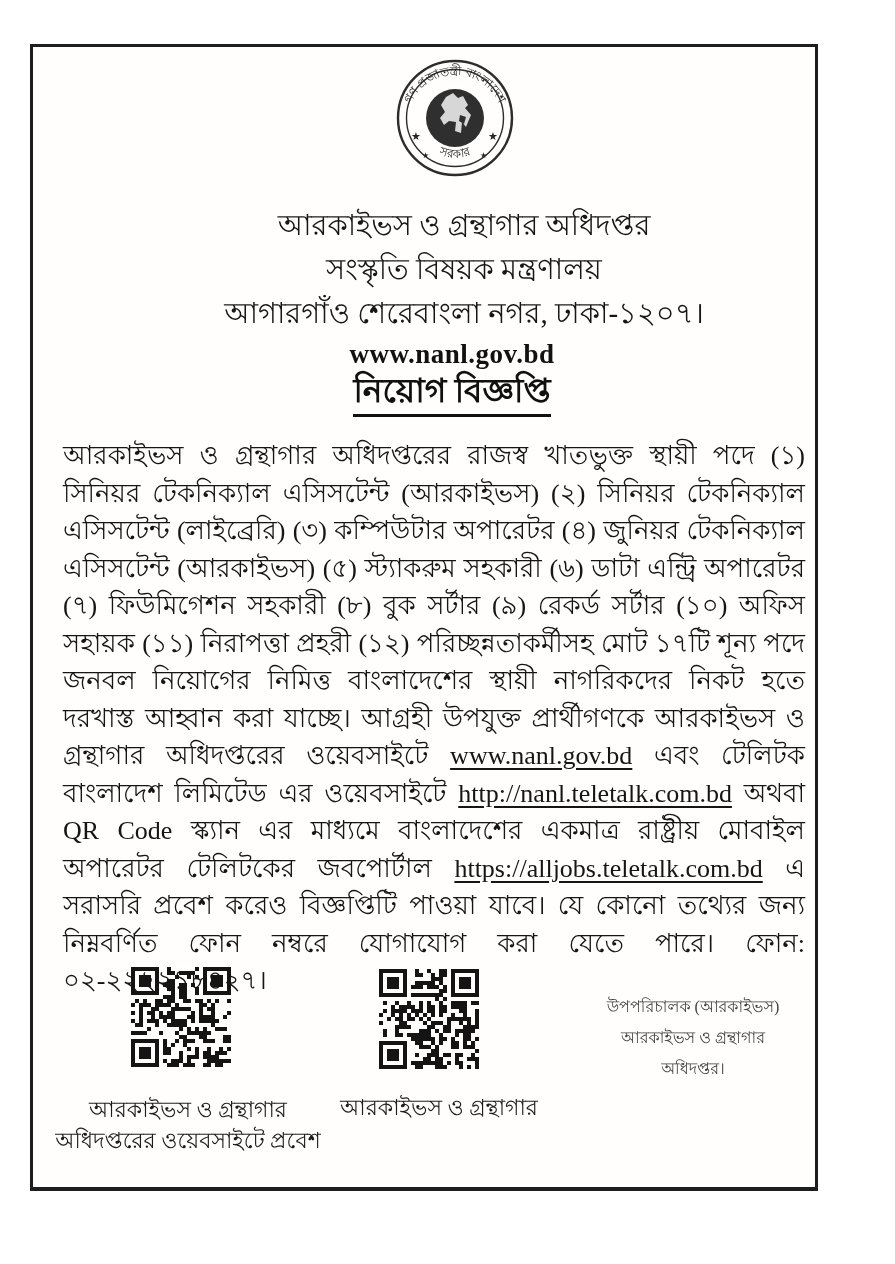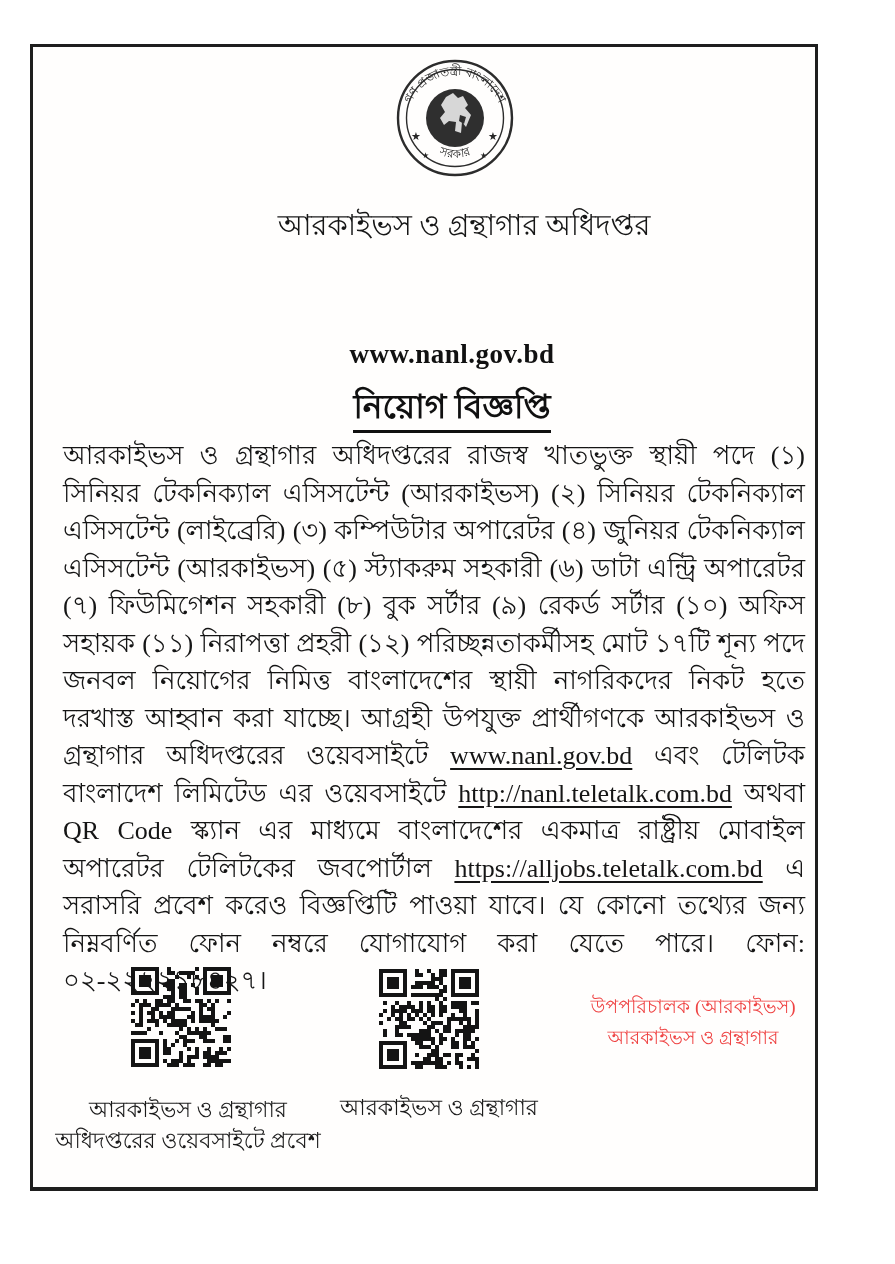--- a/index.html
+++ b/index.html
@@ -11,34 +11,34 @@
   .page{
     position:absolute;left:30px;top:44px;width:782px;height:1140px;
     border:3px solid #1e1e1e;border-bottom-width:4px;background:#fffefd;
   }
   .abs{position:absolute;}
   .seal-wrap{left:361px;top:10px;width:122px;height:122px;}
   .hdr{left:0;top:156px;width:100%;padding-left:40px;box-sizing:border-box;text-align:center;
        font-size:29px;line-height:44px;color:#161616;margin-left:20px;}
   .site{left:0;top:292px;width:100%;padding-left:56px;box-sizing:border-box;text-align:center;
         font-weight:bold;font-size:27px;letter-spacing:.5px;color:#111;}
-  .title-wrap{left:0;top:342px;width:100%;padding-left:56px;box-sizing:border-box;text-align:center;}
+  .title-wrap{left:0;top:326px;width:100%;padding-left:56px;box-sizing:border-box;text-align:center;}
   .title{display:inline-block;font-size:33px;font-weight:bold;color:#101010;
          border-bottom:3px solid #101010;padding-bottom:3px;line-height:1.15;}
   .bodytext{left:30px;top:390px;width:742px;font-size:26px;line-height:37.5px;
             text-align:justify;color:#151515;}
   .bodytext .url{font-family:"Liberation Serif",serif;text-decoration:underline;
                  text-underline-offset:4px;white-space:nowrap;}
   .qr{width:100px;height:104px;}
   .qr1{left:98px;top:918px;}
   .qr2{left:346px;top:920px;}
   .cap{width:300px;text-align:center;font-size:22px;line-height:30.5px;color:#1b1b1b;}
   .cap1{left:5px;top:1048px;}
   .cap2{left:256px;top:1046px;}
-  .sig{left:510px;top:944px;width:300px;text-align:center;font-size:19px;line-height:31px;color:#ef4444;}
+  .sig{left:510px;top:944px;width:300px;text-align:center;font-size:16px;line-height:31px;color:#404040;}
   svg text{font-family:"Liberation Serif","DejaVu Sans",serif;}
 </style>
 </head>
 <body>
 
 <div class="page">
 
   <div class="abs seal-wrap">
     <svg width="122" height="122" viewBox="0 0 122 122">
       <defs>
@@ -58,20 +58,22 @@
       </text>
       <text x="17" y="83" font-size="11" fill="#262626">★</text>
       <text x="94" y="83" font-size="11" fill="#262626">★</text>
       <text x="28" y="101" font-size="8" fill="#262626">★</text>
       <text x="86" y="101" font-size="8" fill="#262626">★</text>
     </svg>
   </div>
 
   <div class="abs hdr">
     <div>আরকাইভস ও গ্রন্থাগার অধিদপ্তর</div>
+    <div>সংস্কৃতি বিষয়ক মন্ত্রণালয়</div>
+    <div>আগারগাঁও শেরেবাংলা নগর, ঢাকা-১২০৭।</div>
   </div>
   <div class="abs site">www.nanl.gov.bd</div>
 
   <div class="abs title-wrap">
     <span class="title">নিয়োগ বিজ্ঞপ্তি</span>
   </div>
 
   <div class="abs bodytext"><span>আরকাইভস ও গ্রন্থাগার অধিদপ্তরের রাজস্ব খাতভুক্ত স্থায়ী পদে (১) সিনিয়র টেকনিক্যাল এসিসটেন্ট (আরকাইভস) (২) সিনিয়র টেকনিক্যাল এসিসটেন্ট (লাইব্রেরি) (৩) কম্পিউটার অপারেটর (৪) জুনিয়র টেকনিক্যাল এসিসটেন্ট (আরকাইভস) (৫) স্ট্যাকরুম সহকারী (৬) ডাটা এন্ট্রি অপারেটর (৭) ফিউমিগেশন সহকারী (৮) বুক সর্টার (৯) রেকর্ড সর্টার (১০) অফিস সহায়ক (১১) নিরাপত্তা প্রহরী (১২) পরিচ্ছন্নতাকর্মীসহ মোট ১৭টি শূন্য পদে জনবল নিয়োগের নিমিত্ত বাংলাদেশের স্থায়ী নাগরিকদের নিকট হতে দরখাস্ত আহ্বান করা যাচ্ছে। আগ্রহী উপযুক্ত প্রার্থীগণকে আরকাইভস ও গ্রন্থাগার অধিদপ্তরের ওয়েবসাইটে </span><span class="url">www.nanl.gov.bd</span><span> এবং টেলিটক বাংলাদেশ লিমিটেড এর ওয়েবসাইটে </span><span class="url">http://nanl.teletalk.com.bd</span><span> অথবা QR Code স্ক্যান এর মাধ্যমে বাংলাদেশের একমাত্র রাষ্ট্রীয় মোবাইল অপারেটর টেলিটকের জবপোর্টাল </span><span class="url">https://alljobs.teletalk.com.bd</span><span> এ সরাসরি প্রবেশ করেও বিজ্ঞপ্তিটি পাওয়া যাবে। যে কোনো তথ্যের জন্য নিম্নবর্ণিত ফোন নম্বরে যোগাযোগ করা যেতে পারে। ফোন: ০২-২২২২১৮৪২৭।</span></div>
 
   <div class="abs qr qr1"><svg viewBox="0 0 25 25" width="100" height="104" shape-rendering="crispEdges">
@@ -704,15 +706,16 @@
       <div>আরকাইভস ও গ্রন্থাগার</div>
       <div>অধিদপ্তরের ওয়েবসাইটে প্রবেশ</div>
     </div>
   <div class="abs cap cap2">
       <div>আরকাইভস ও গ্রন্থাগার</div>
     </div>
 
   <div class="abs sig">
       <div>উপপরিচালক (আরকাইভস)</div>
       <div>আরকাইভস ও গ্রন্থাগার</div>
+      <div>অধিদপ্তর।</div>
     </div>
 
 </div>
 
 </body></html>

